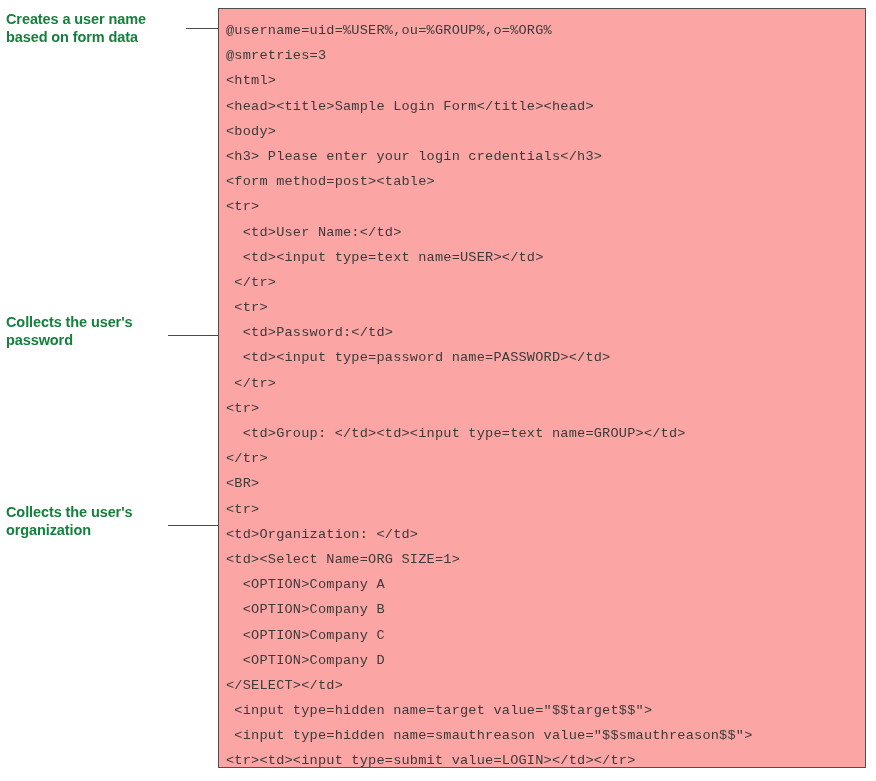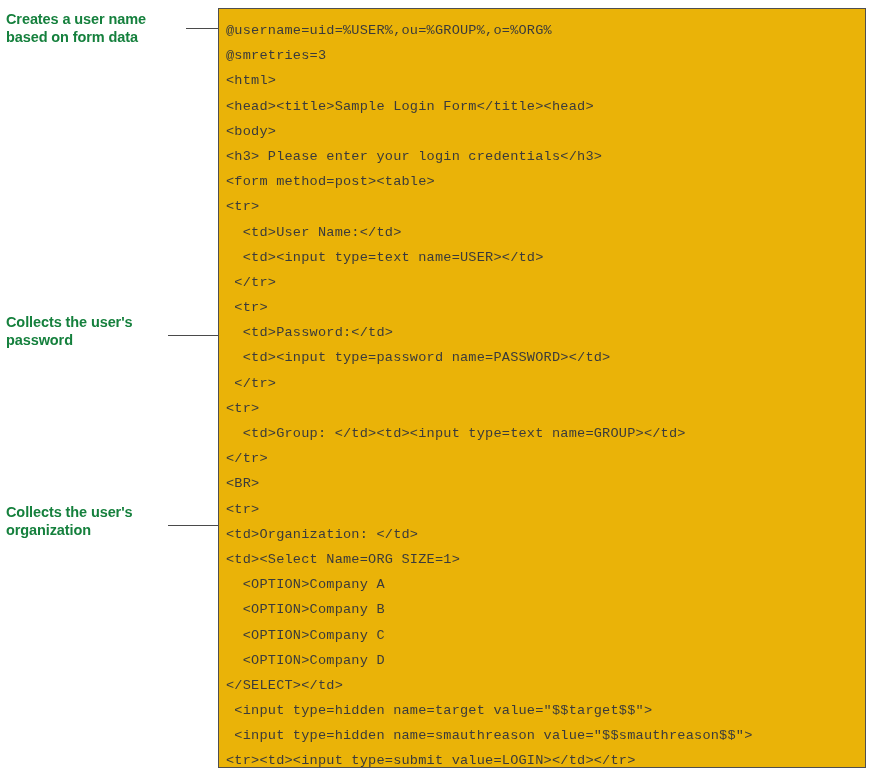--- a/index.html
+++ b/index.html
@@ -41,21 +41,21 @@
   #leader-line-2 { left: 168px; top: 525px; width: 51px; }
 
   
   #code-panel {
     position: absolute;
     left: 218px;
     top: 8px;
     width: 648px;
     height: 760px;
     border: 1.5px solid #4f4f4f;
-    background: #eab308;
+    background: #fca5a5;
     box-sizing: border-box;
     overflow: hidden;
   }
   #code-listing {
     margin: 0;
     padding: 9px 0 0 7px;
     font-family: "Liberation Mono", "DejaVu Sans Mono", monospace;
     font-size: 13.6px;
     line-height: 25.2px;
     color: #3b3b3b;

